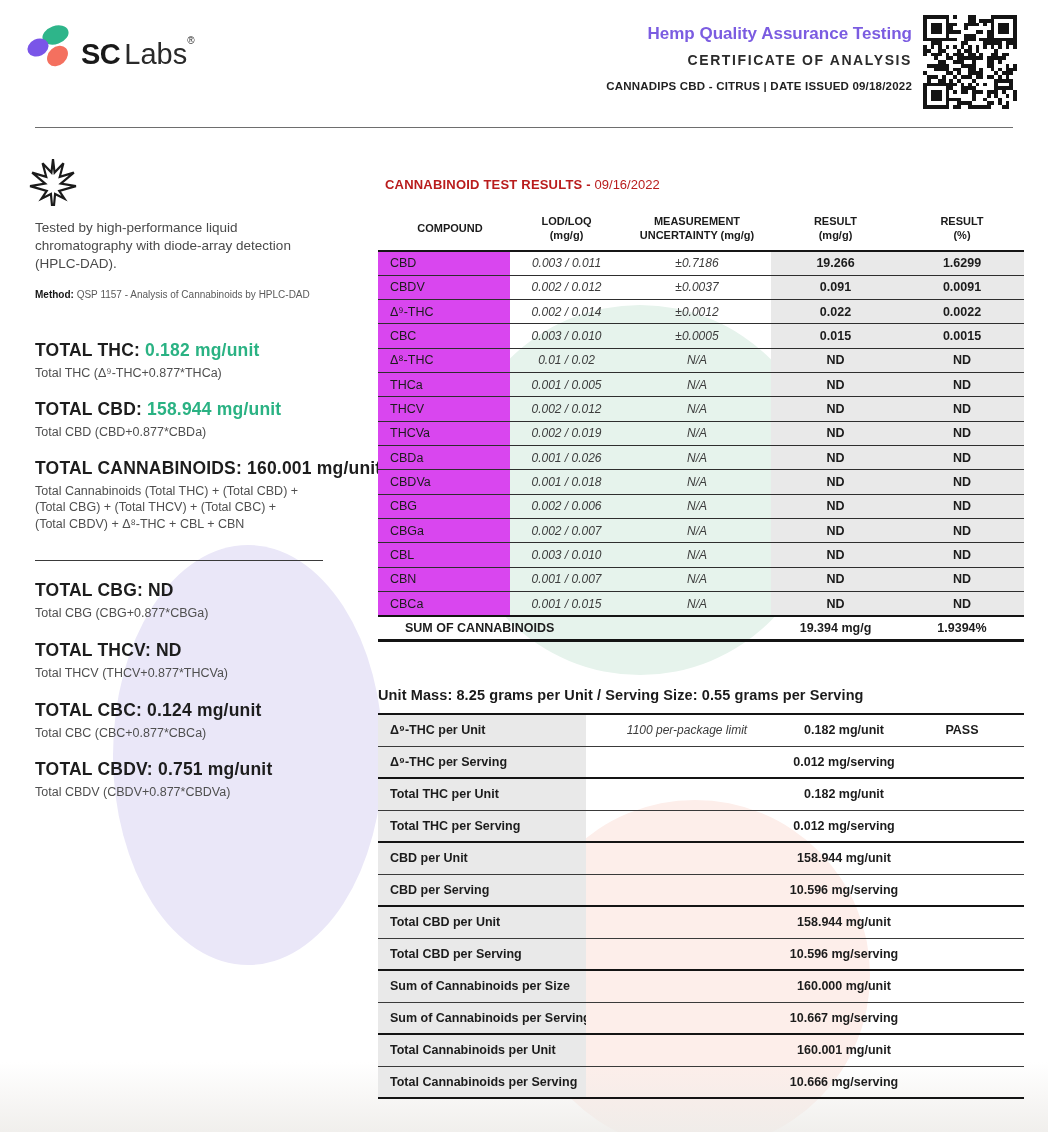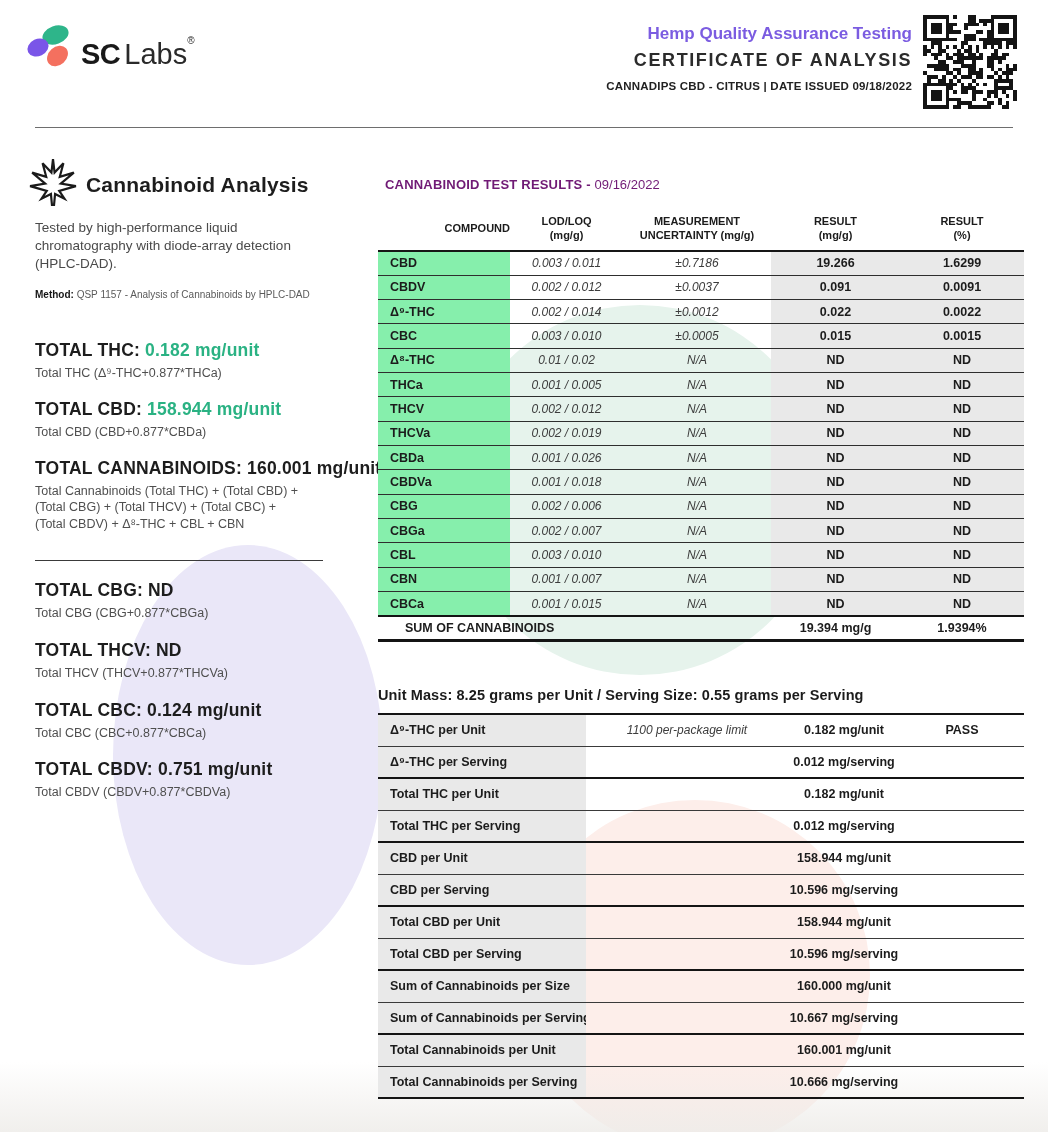--- a/index.html
+++ b/index.html
@@ -20,49 +20,49 @@
   .petal{position:absolute;border-radius:50%;}
   .petal-teal{left:15px;top:0;width:27px;height:18px;transform:rotate(-20deg);background:#2eb58a;}
   .petal-purple{left:0;top:13px;width:22px;height:17px;transform:rotate(-26deg);background:#7a55e8;}
   .petal-coral{left:19px;top:21px;width:23px;height:18px;transform:rotate(-42deg);background:#f4705f;}
   .logo-text{position:absolute;left:54px;top:11px;font-size:29px;white-space:nowrap;}
   .logo-sc{font-weight:800;letter-spacing:-.5px;color:#191919;}
   .logo-labs{font-weight:400;color:#2a2a2a;margin-left:4px;}
   .logo-reg{font-size:10px;vertical-align:20px;color:#2a2a2a;}
   .hdr-right{position:absolute;right:136px;top:23px;text-align:right;z-index:3;}
   .hdr-program{font-size:17px;font-weight:700;color:#7b5ce1;line-height:22px;}
-  .hdr-doc{font-size:18px;font-weight:600;letter-spacing:1.6px;color:#2b2b2b;line-height:27px;margin-top:2px;}
+  .hdr-doc{font-size:14px;font-weight:600;letter-spacing:1.6px;color:#2b2b2b;line-height:27px;margin-top:2px;}
   .hdr-sample{font-size:11.5px;font-weight:700;letter-spacing:.2px;color:#222;margin-top:6px;}
   .qr{position:absolute;left:923px;top:15px;width:94px;height:94px;z-index:3;}
   .hdr-rule{position:absolute;left:35px;top:127px;width:978px;height:0;border-top:1px solid #6e6e6e;z-index:3;}
   
   .leaf{position:absolute;left:28px;top:156px;z-index:3;}
   .section-heading{position:absolute;left:86px;top:173px;font-size:21px;font-weight:700;letter-spacing:.2px;color:#1d1d1d;z-index:3;}
   .desc{position:absolute;left:35px;top:219px;width:300px;font-size:13.5px;line-height:1.32;color:#4a4a4a;z-index:3;}
   .method{position:absolute;left:35px;top:289px;font-size:10px;color:#5a5a5a;z-index:3;white-space:nowrap;}
   .method b{color:#161616;}
   .total-block{position:absolute;left:35px;z-index:3;}
   .total-heading{font-size:17.5px;font-weight:700;line-height:22px;letter-spacing:.2px;color:#1d1d1d;white-space:nowrap;}
   .val-teal{color:#2ab283;}
   .total-sub{margin-top:4px;font-size:12.5px;line-height:1.3;color:#4f4f4f;white-space:pre-line;}
   .left-divider{position:absolute;left:35px;top:560px;width:288px;border-top:1px solid #3a3a3a;z-index:3;}
   
   .tbl{position:absolute;left:378px;border-collapse:collapse;table-layout:fixed;z-index:3;width:646px;}
   .tbl td,.tbl th{padding:0;overflow:hidden;white-space:nowrap;}
   
-  .results-title{position:absolute;left:385px;top:177px;font-size:13px;color:#701a75;z-index:3;}
+  .results-title{position:absolute;left:385px;top:177px;font-size:13px;color:#b91c1c;z-index:3;}
   .results-title .tp{font-weight:700;letter-spacing:.2px;}
   .results-title .td{font-weight:400;}
   #results-table{top:206px;}
   #results-table thead th{height:44px;font-size:11px;font-weight:700;line-height:1.3;vertical-align:middle;white-space:pre-line;text-align:center;color:#1b1b1b;border-bottom:2px solid #161616;}
-  #results-table thead th.c0{text-align:right;padding-left:12px;}
+  #results-table thead th.c0{text-align:center;padding-left:12px;}
   #results-table tbody tr{height:24.34px;border-top:1px solid #2e2e2e;}
   #results-table tbody tr:first-child{border-top:none;}
   #results-table td{font-size:12.5px;}
-  #results-table td.c0{background:#86efac;font-weight:700;padding-left:12px;}
+  #results-table td.c0{background:#d946ef;font-weight:400;padding-left:12px;}
   #results-table td.c1,#results-table td.c2{font-style:italic;text-align:center;color:#3c3c3c;font-size:12px;font-weight:400;}
   #results-table td.c3,#results-table td.c4{background:#e9e9e9;font-weight:700;text-align:center;}
   #results-table tfoot tr{height:25px;border-top:2px solid #141414;border-bottom:3px solid #141414;}
   #results-table tfoot .f-label{font-weight:700;font-size:12.5px;padding-left:27px;}
   #results-table tfoot .f-val{font-weight:700;font-size:12.5px;text-align:center;}
   
   .unit-title{position:absolute;left:378px;top:687px;font-size:14.5px;font-weight:700;letter-spacing:.1px;color:#1b1b1b;z-index:3;}
   #unit-table{top:713px;border-top:2px solid #141414;border-bottom:2px solid #141414;}
   #unit-table tr{height:32px;border-top:1px solid #3a3a3a;}
   #unit-table tr:first-child{border-top:none;}
@@ -431,21 +431,20 @@
       <rect x="17" y="24" width="1" height="1"></rect>
       <rect x="21" y="24" width="1" height="1"></rect>
       <rect x="22" y="24" width="1" height="1"></rect>
     </svg>
 
   <div class="hdr-rule"></div>
 
   <svg class="leaf" width="50" height="52" viewBox="0 0 48 48">
     <path d="M24 2 L25.5 15 L34 6 L30.5 19 L44 15 L31.5 25.5 L46 28 L30 32.5 L35 40 L26 35.5 L25 46 L23 46 L22 35.5 L13 40 L18 32.5 L2 28 L16.5 25.5 L4 15 L17.5 19 L14 6 L22.5 15 Z" fill="none" stroke="#1a1a1a" stroke-width="2.1" stroke-linejoin="miter"></path>
   </svg>
-  <div class="section-heading">Cannabinoid Analysis</div>
 
   <div class="desc">Tested by high-performance liquid chromatography with diode-array detection (HPLC-DAD).</div>
 
   <div class="method"><b>Method:</b><span> QSP 1157 - Analysis of Cannabinoids by HPLC-DAD</span></div>
 
   <div class="total-block" style="top:339px">
     <div class="total-heading"><span>TOTAL THC:</span> <span class="val-teal">0.182 mg/unit</span></div>
     <div class="total-sub">Total THC (Δ⁹-THC+0.877*THCa)</div>
   </div>
 

